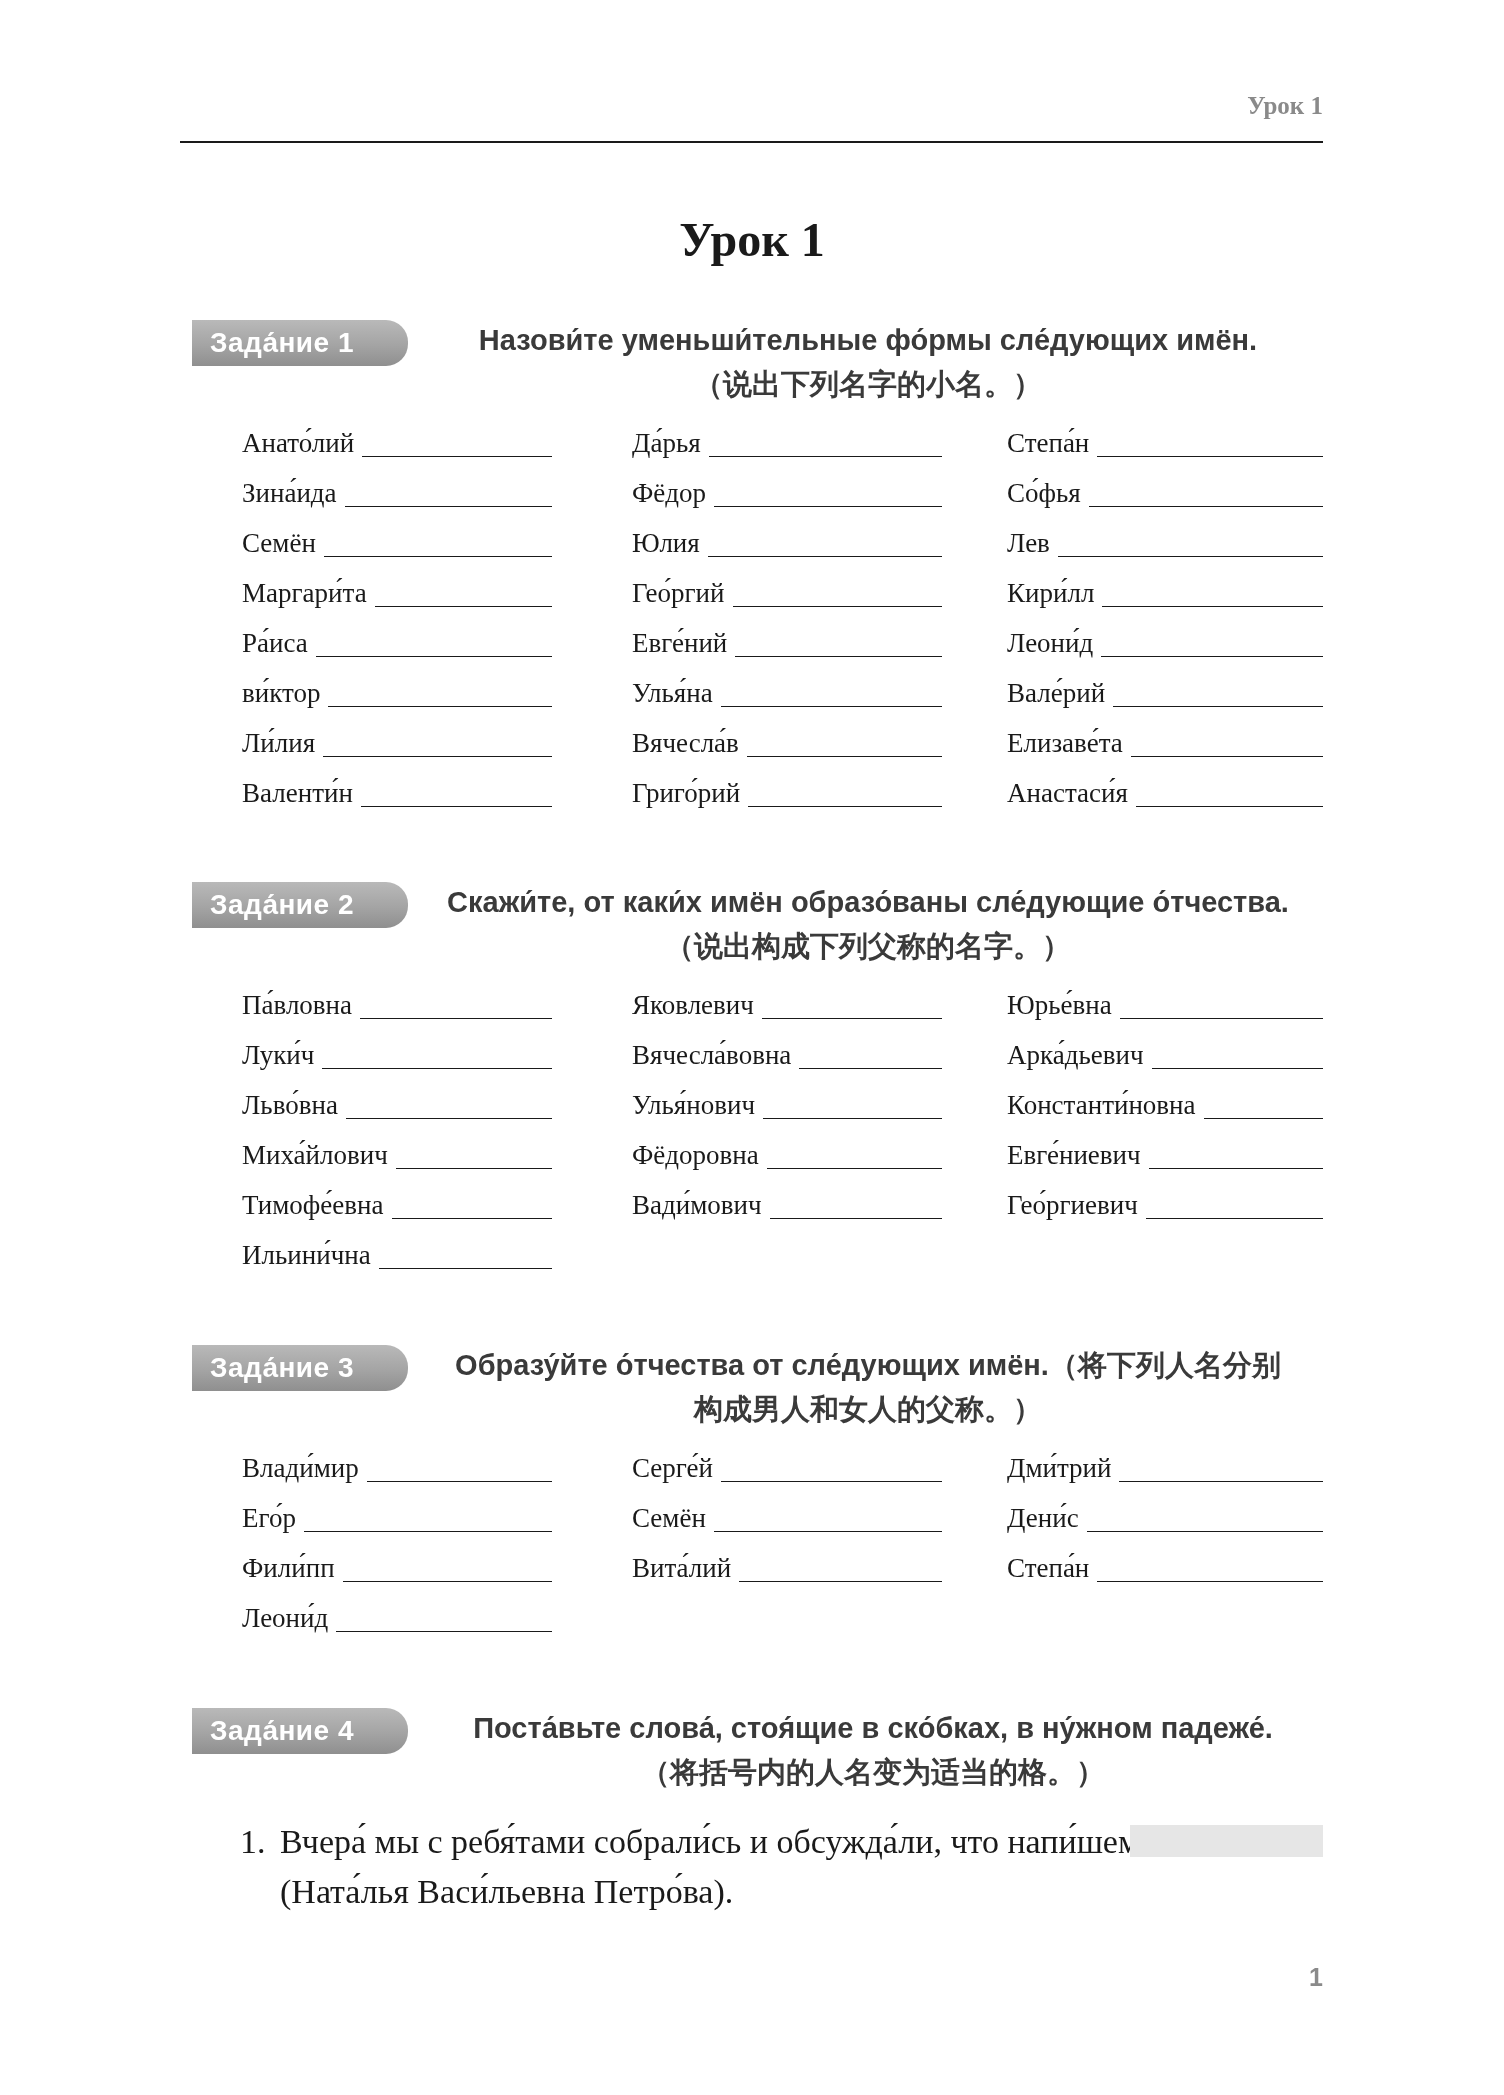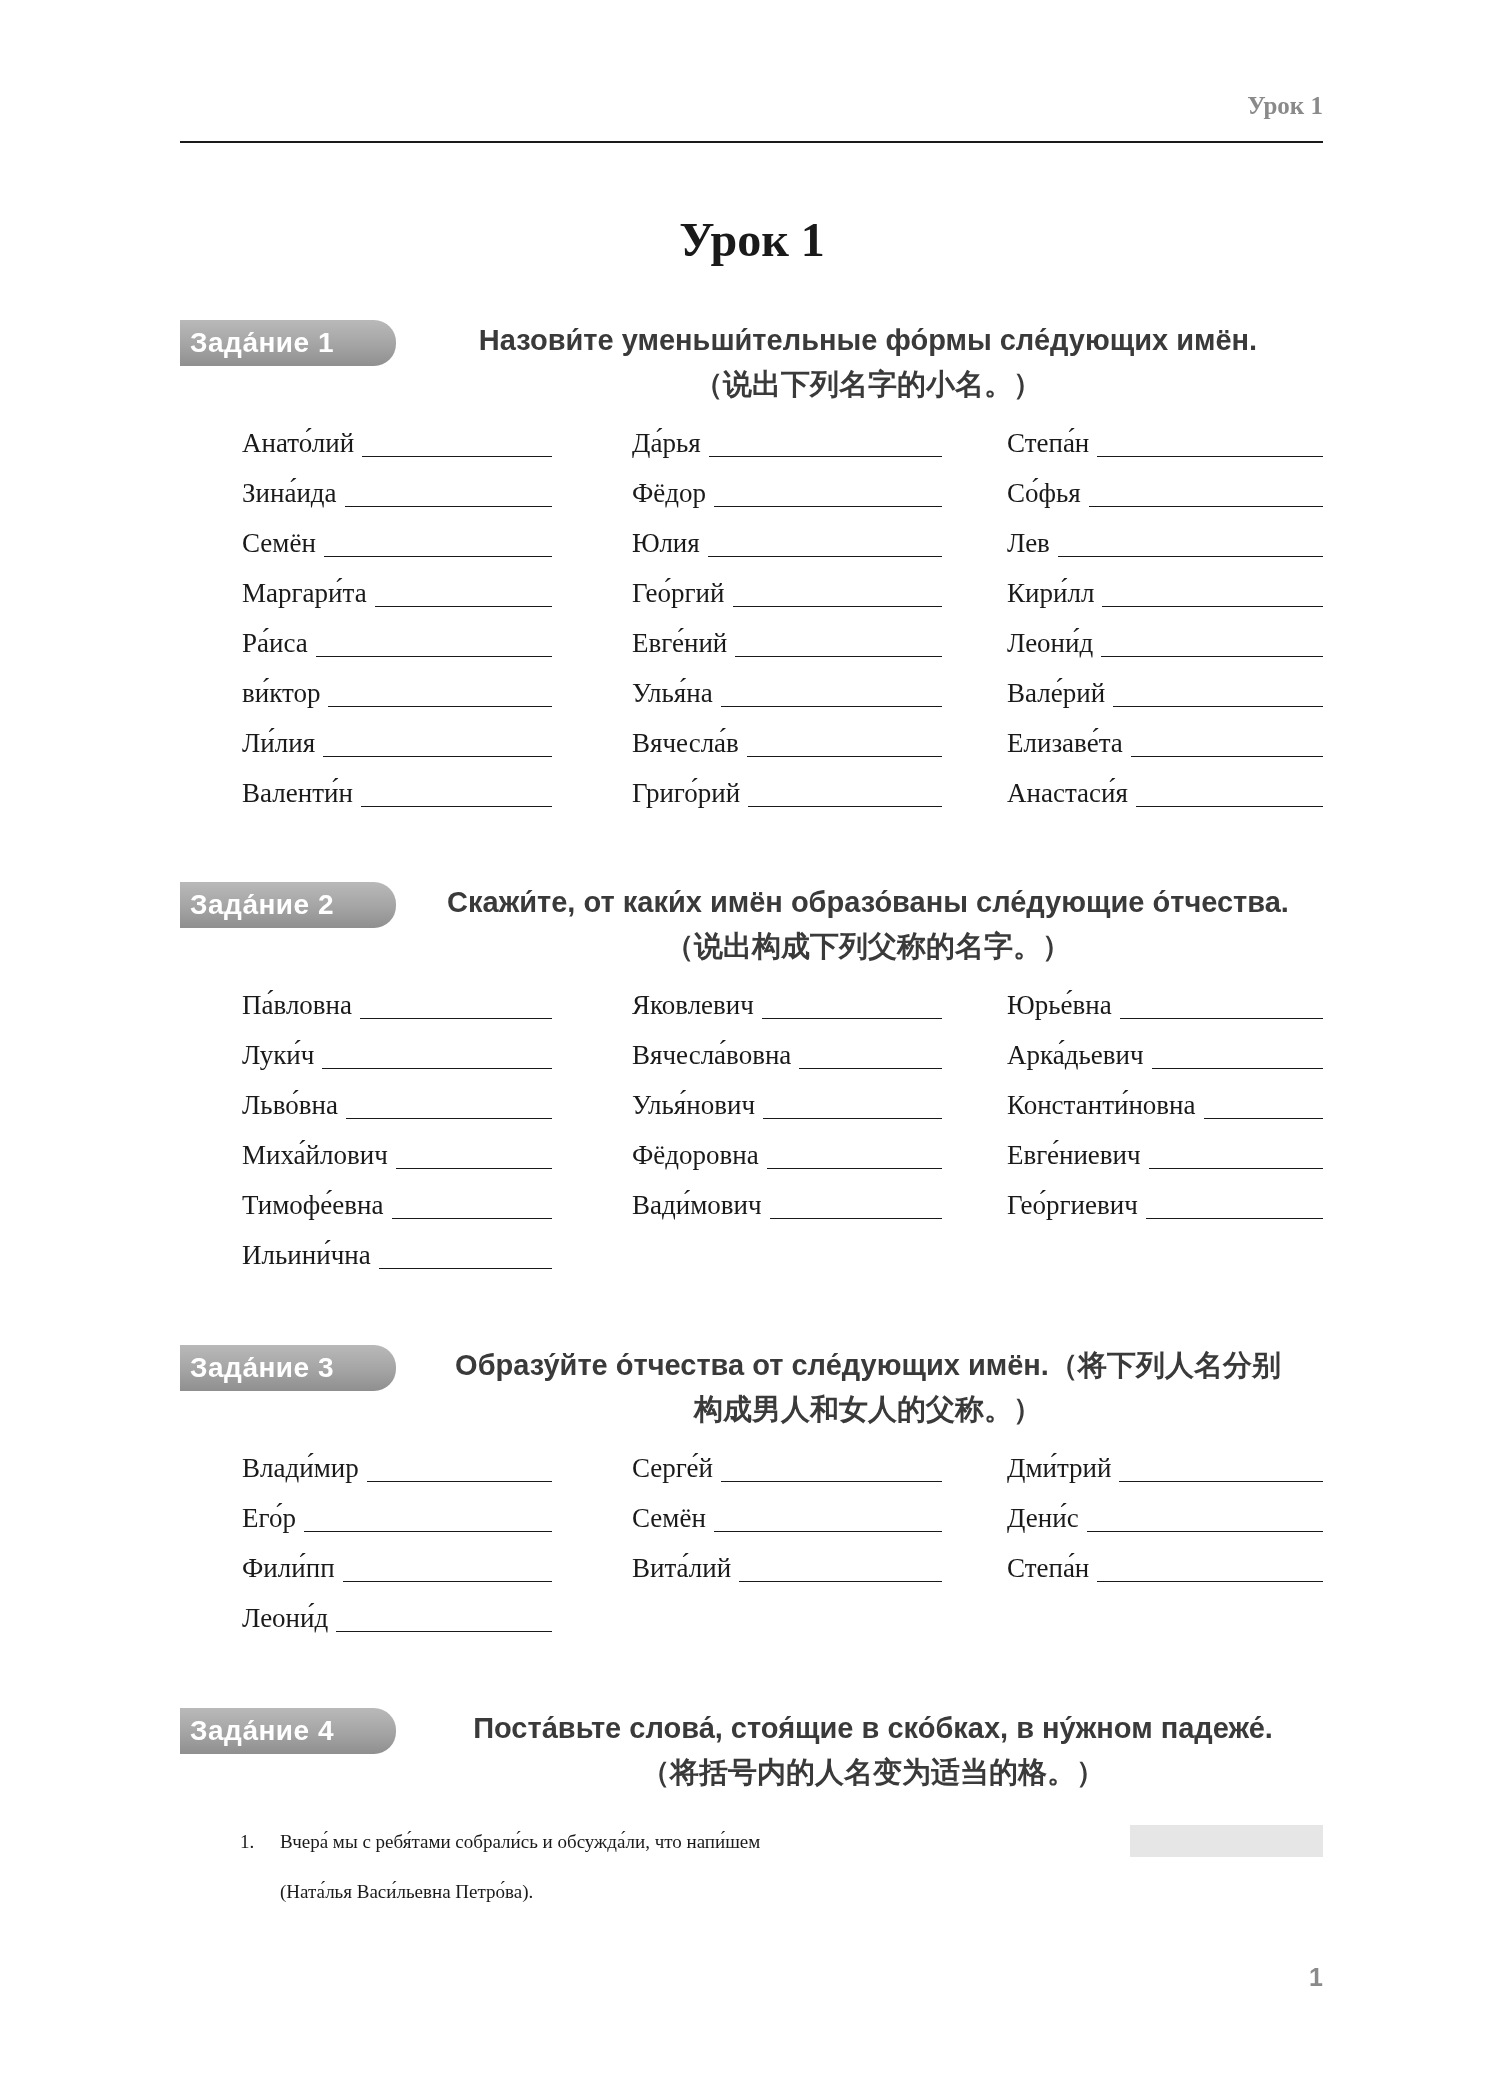--- a/index.html
+++ b/index.html
@@ -15,25 +15,25 @@
       position: absolute; left: 180px; top: 141px; width: 1143px; height: 2px; background: #1a1a1a;
     }
     .lesson-title {
       position: absolute; left: 0; width: 1504px; top: 212px; text-align: center;
       font-family: "Liberation Serif", serif; font-weight: bold; font-size: 48px; color: #1a1a1a;
     }
 
     .task { position: absolute; left: 180px; width: 1143px; }
     .task-header { position: relative; height: 90px; }
     .badge {
-      position: absolute; left: 0; top: 2px; width: 216px; height: 46px;
+      position: absolute; left: 12px; top: 2px; width: 216px; height: 46px;
       border-radius: 0 22px 22px 0;
       background: linear-gradient(to bottom, #b9b9b9 0%, #a4a4a4 55%, #8f8f8f 100%);
       color: #ffffff; font-family: "Liberation Sans", sans-serif; font-weight: bold;
-      font-size: 28px; line-height: 46px; padding-left: 10px; letter-spacing: 0.5px;
+      font-size: 28px; line-height: 46px; padding-left: 18px; letter-spacing: 0.5px;
     }
     .task-instr {
       position: absolute; left: 233px; top: 0; right: 0;
       font-family: "Liberation Sans", sans-serif; font-weight: bold; font-size: 29px;
       color: #3a3a3a; line-height: 44px; text-align: center;
     }
     .task-instr.indent { left: 243px; }
     .task-instr .cn { display: block; }
 
     .grid { position: absolute; left: 62px; right: 0; }
@@ -45,21 +45,21 @@
       display: flex; align-items: center; height: 50px;
       font-family: "Liberation Serif", serif; font-size: 27px; color: #1a1a1a;
     }
     .item .name { white-space: nowrap; padding-right: 8px; }
     .item .blank {
       flex: 1; height: 31px; border-bottom: 1.5px solid #1a1a1a; margin-bottom: 4px;
     }
 
     .exercise {
       position: absolute; left: 240px; width: 1083px;
-      font-family: "Liberation Serif", serif; font-size: 19px; color: #1a1a1a; line-height: 50px;
+      font-family: "Liberation Serif", serif; font-size: 34px; color: #1a1a1a; line-height: 50px;
     }
     .exercise .num { display: inline-block; width: 40px; }
     .exercise .answer-box {
       position: absolute; right: 0; top: 8px; width: 193px; height: 32px; background: #e6e6e6;
     }
     .exercise .line2 { padding-left: 40px; }
 
     .page-number {
       position: absolute; left: 1300px; top: 1963px; width: 23px; text-align: right;
       font-family: "Liberation Sans", sans-serif; font-weight: bold; font-size: 25px; color: #8a8a8a;

